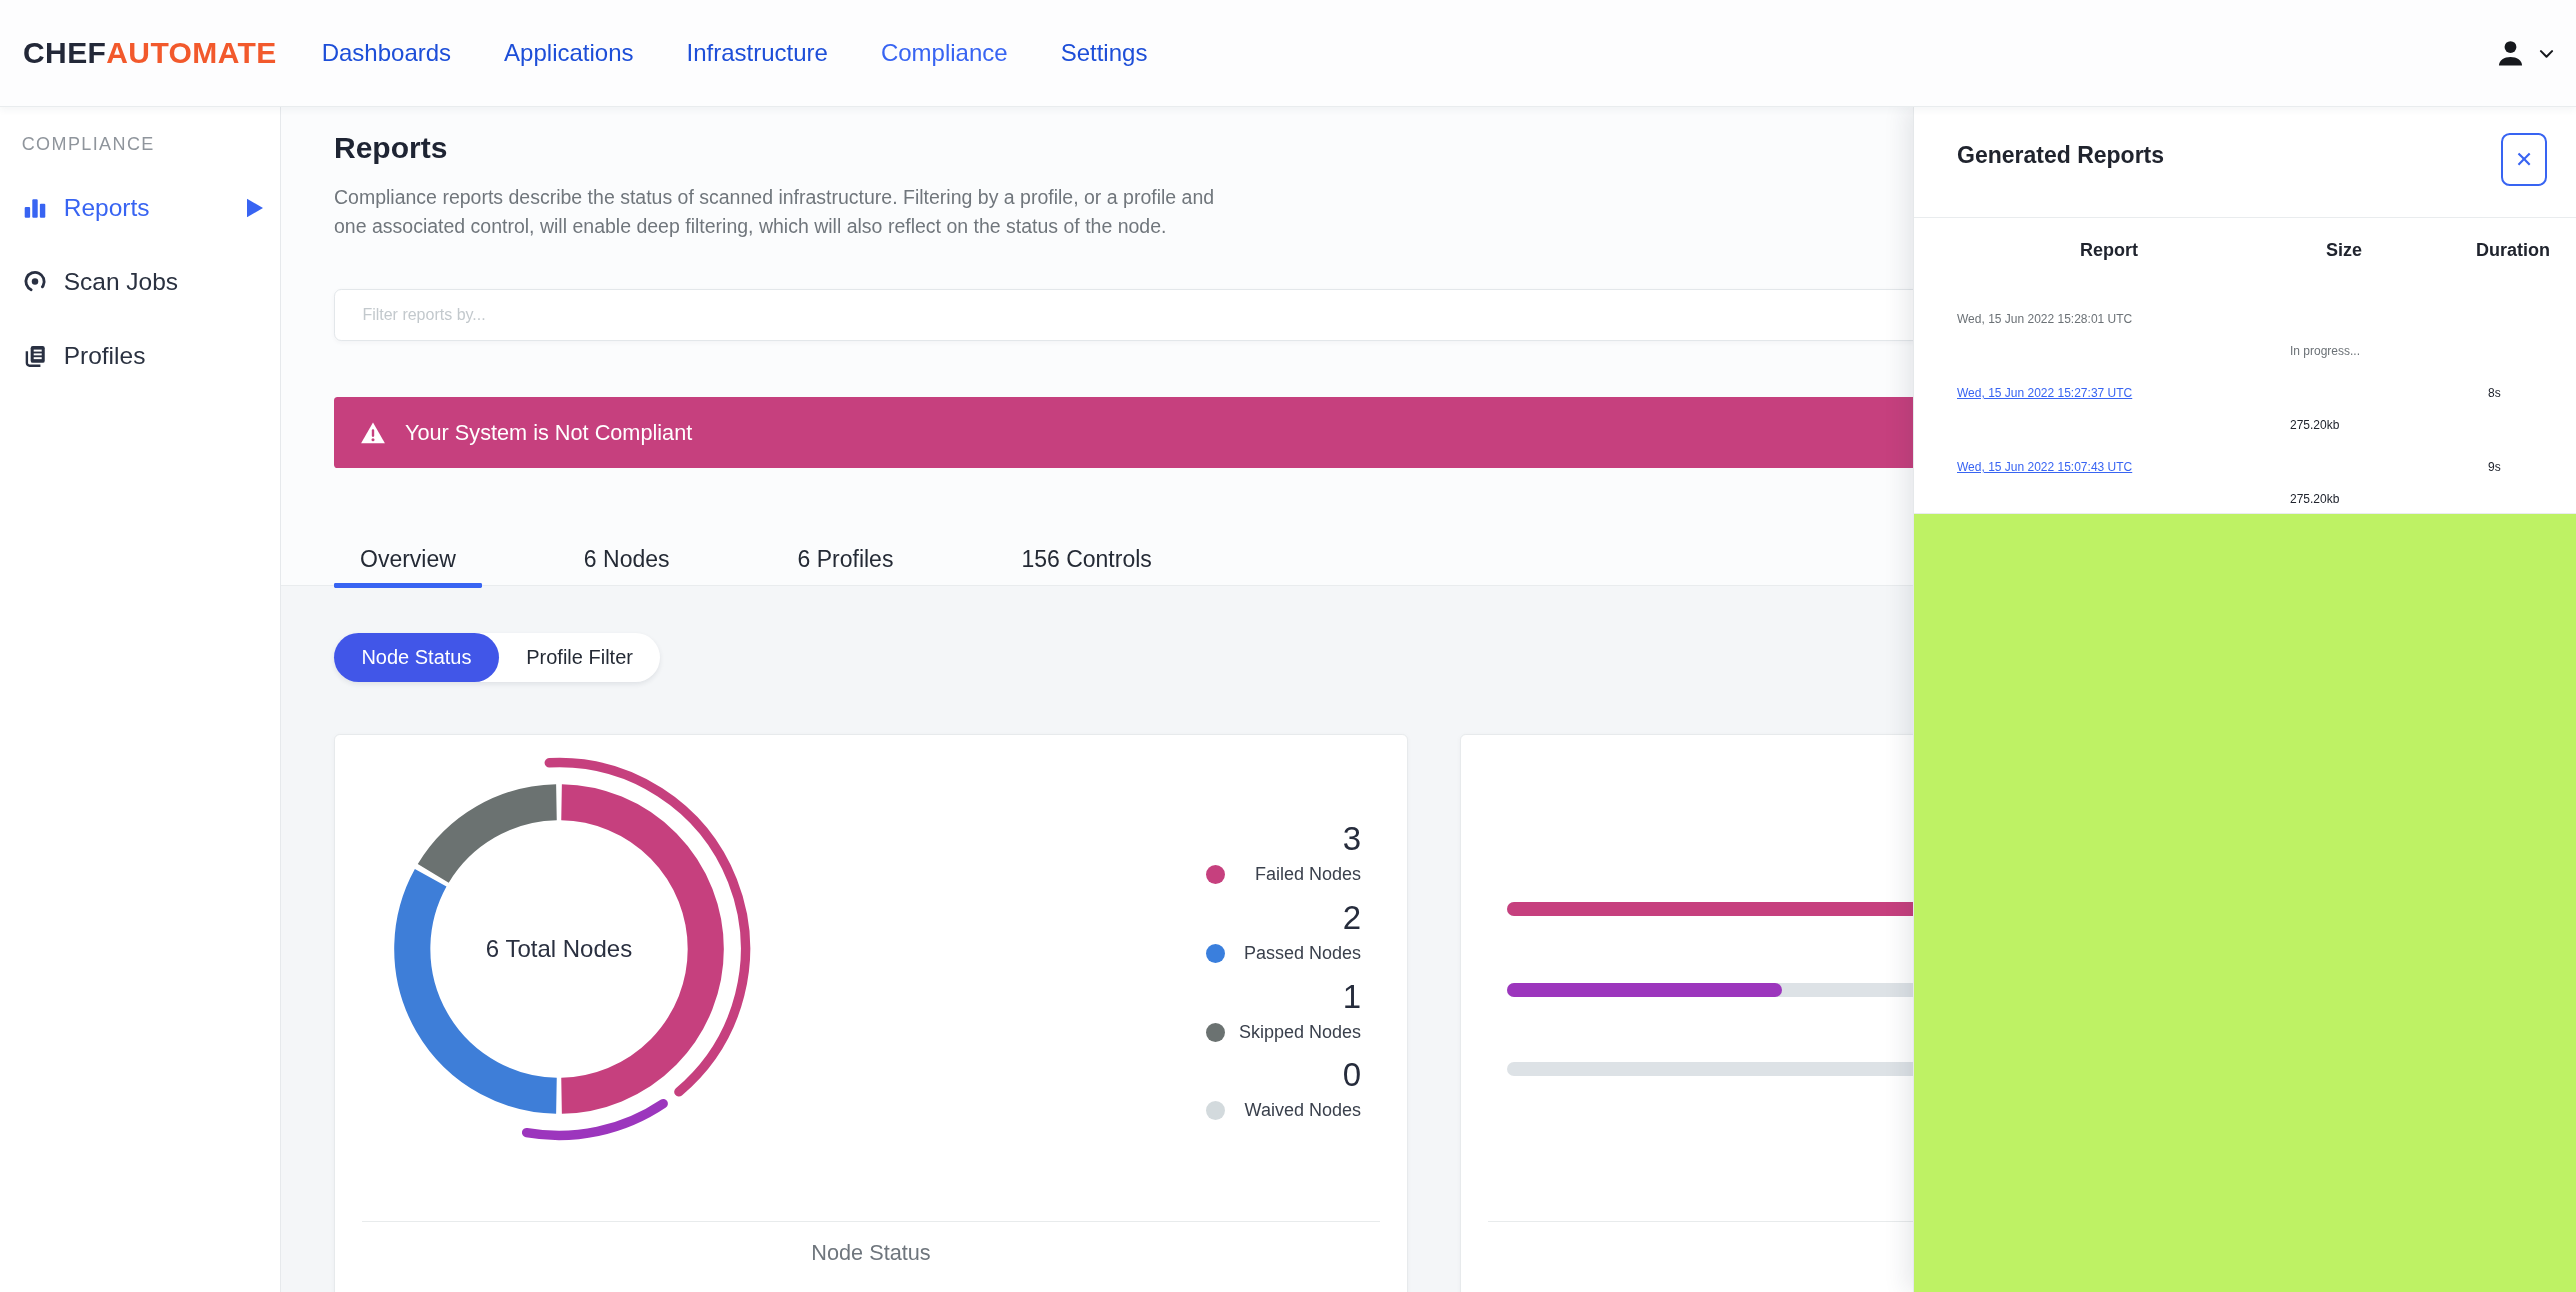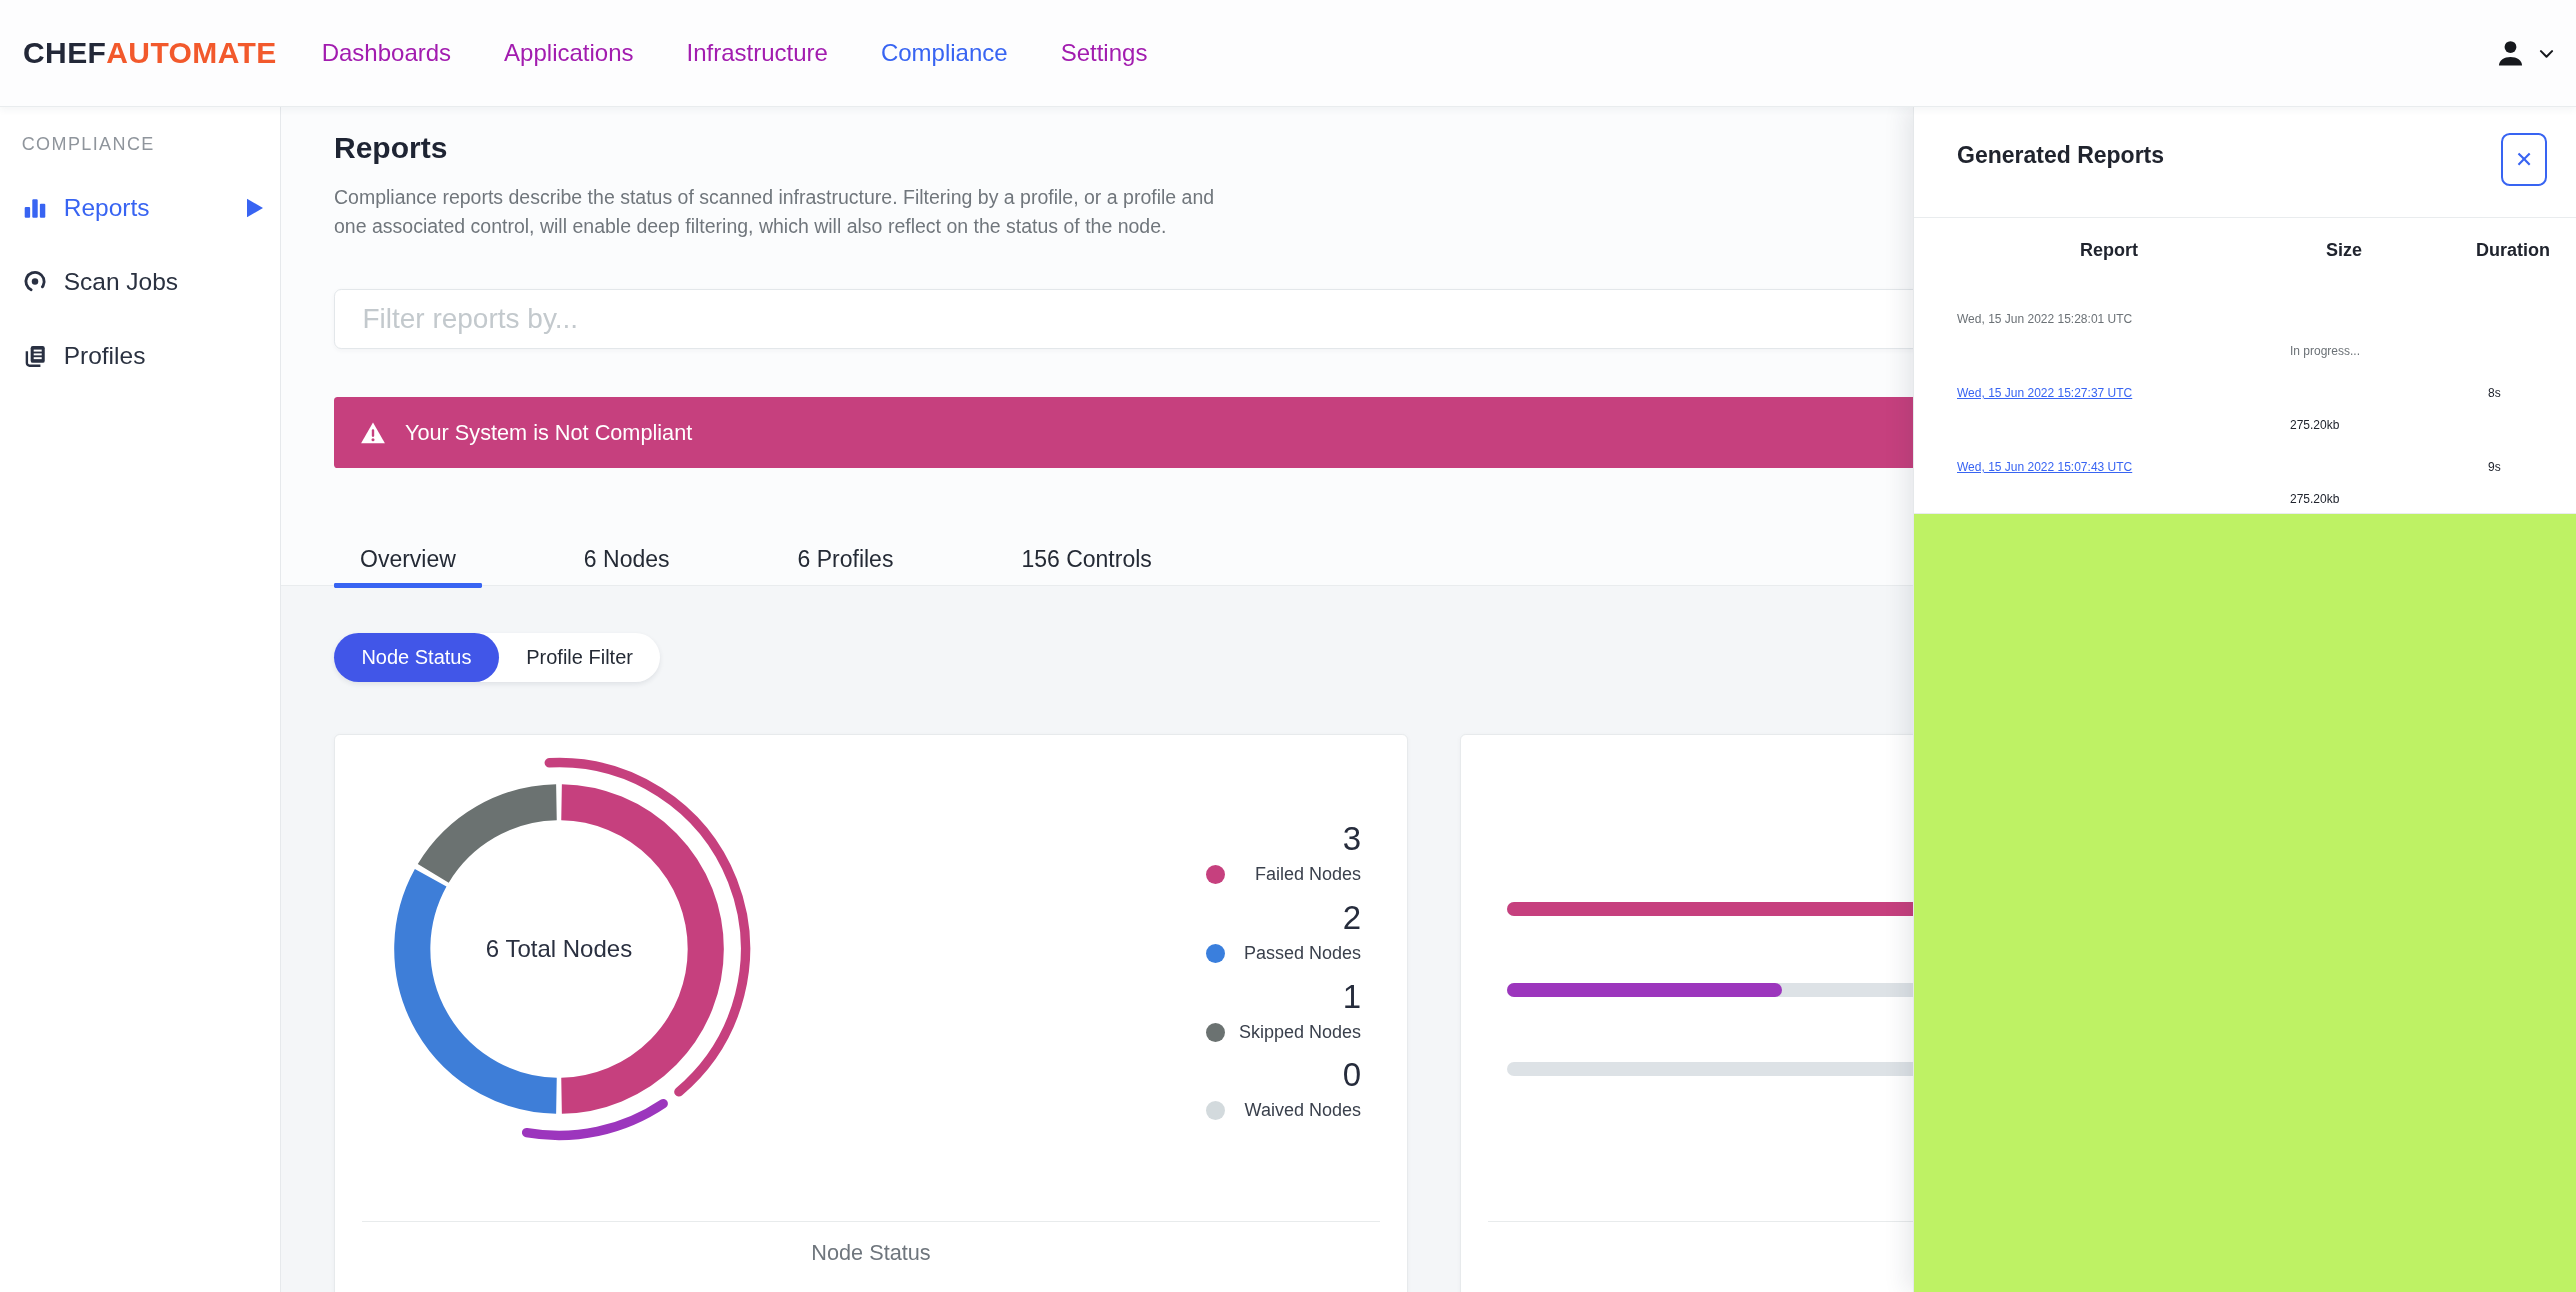--- a/index.html
+++ b/index.html
@@ -7,41 +7,41 @@
   body { font-family:"Liberation Sans", sans-serif; background:#f4f6f8; position:relative; color:#21263b; }
 
   
   .topnav { position:absolute; left:0; top:0; width:2576px; height:107px; background:#fdfdfe;
             border-bottom:1.4px solid #e9ecee; box-shadow:0 2.9px 7.2px rgba(40,50,70,.05); z-index:40;
             display:flex; align-items:center; }
   .brand { margin-left:23px; font-size:30px; font-weight:800; letter-spacing:0.4px; white-space:nowrap; }
   .brand .chef { color:#232838; }
   .brand .automate { color:#f2592c; font-weight:600; }
   .navitems { display:flex; margin-left:45px; gap:53px; }
-  .navitem { font-size:24px; color:#a21caf; cursor:pointer; }
+  .navitem { font-size:24px; color:#1d4ed8; cursor:pointer; }
   .navitem.active { color:#3864f2; }
   .nav-right { margin-left:auto; margin-right:20px; display:flex; align-items:center; gap:10px; }
 
   
   .sidebar { position:absolute; left:0; top:107px; width:281px; height:1185px; background:#ffffff;
              border-right:1.4px solid #e6e9ec; z-index:10; }
   .side-section { margin:27.4px 0 0 21.7px; font-size:18px; letter-spacing:1.4px; color:#8f959c; }
   .side-item { position:relative; display:flex; align-items:center; height:42px; margin-top:32px; padding-left:21.7px; cursor:pointer; }
   .side-item .lbl { font-size:24.5px; color:#2a3140; margin-left:16px; }
   .side-item.active .lbl { color:#3864f2; }
   .side-arrow { position:absolute; right:17.3px; top:50%; transform:translateY(-50%); }
 
   
   .upper-bg { position:absolute; left:281px; top:107px; width:2295px; height:479px; background:#fbfcfd;
               border-bottom:1.4px solid #e9ecee; z-index:1; }
   .page-title { position:absolute; left:334px; top:131px; font-size:30px; font-weight:600; color:#1e2433; z-index:2; }
   .page-desc { position:absolute; left:334px; top:183px; font-size:19.5px; line-height:29px; color:#70767c; z-index:2; }
 
-  .filter-input { position:absolute; left:334px; top:289px; width:2198px; height:60px; background:#fff;
-                  border:1.4px solid #e3e7ea; border-radius:7.2px; padding:0 27.4px; font-size:28px; color:#2a3140;
+  .filter-input { position:absolute; left:334px; top:289px; width:2198px; height:52px; background:#fff;
+                  border:1.4px solid #e3e7ea; border-radius:7.2px; padding:0 27.4px; font-size:16px; color:#2a3140;
                   box-shadow:0 1.4px 4.3px rgba(40,50,70,.04); z-index:2; font-family:"Liberation Sans",sans-serif; }
   .filter-input::placeholder { color:#c3c9cd; }
 
   .alert-banner { position:absolute; left:334px; top:397px; width:2198px; height:71px; background:#c6407e;
                   border-radius:3.6px; display:flex; align-items:center; padding-left:26px; z-index:2; }
   .alert-banner .txt { color:#ffffff; font-size:21.7px; margin-left:19px; }
 
   
   .tabs { position:absolute; left:334px; top:531px; height:56px; display:flex; gap:76px; z-index:2; }
   .tab { position:relative; height:56px; display:flex; align-items:center; padding:0 26px; font-size:23px; color:#242a35; cursor:pointer; }

